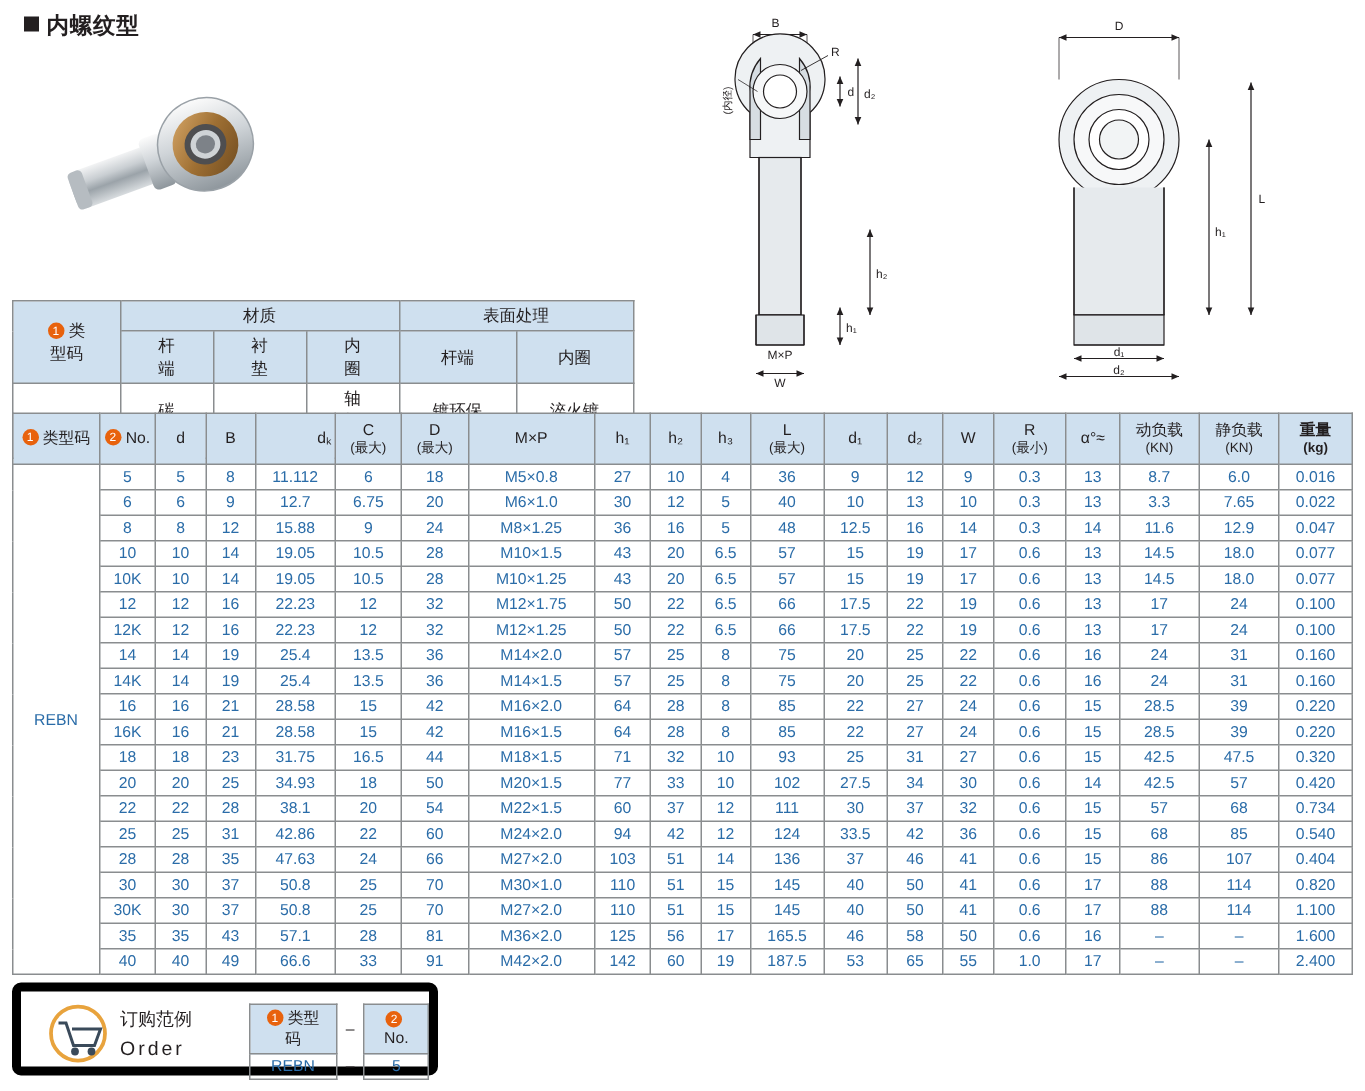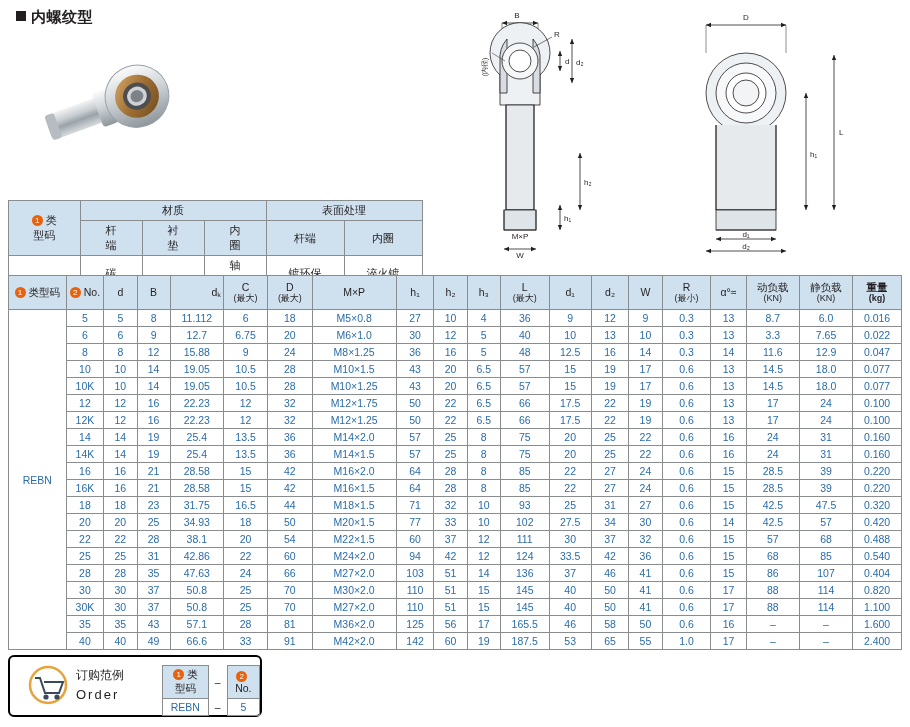--- a/index.html
+++ b/index.html
@@ -64,22 +64,22 @@
     padding:1px 2px;
     font-weight:normal;
     height:17px;
   }
   .spec-table thead th { background:#cfe0ef; height:34px; font-size:10.5px; line-height:1.15; }
   .spec-table tbody td { color:#2a6ca8; }
   .small-note { font-size:9px; display:block; }
 
   
   .order-box {
-    position:absolute; left:8px; top:655px; width:254px; height:62px;
-    border:2px solid #000000; border-radius:6px;
+    position:absolute; left:8px; top:655px; width:284px; height:62px;
+    border:6px solid #000000; border-radius:6px;
     background:#fff;
   }
   .order-cart { position:absolute; left:14px; top:8px; width:48px; height:46px; }
   .order-text { position:absolute; left:66px; top:10px; font-size:12px; color:#231f20;}
   .order-text .ord2 { display:block; font-size:13px; letter-spacing:2px; margin-top:3px; }
   .order-table { position:absolute; left:152px; top:8px; border-collapse:collapse; font-size:10.5px; }
   .order-table td { border:1px solid #8a8d8f; text-align:center; padding:2px 6px; height:17px; }
   .order-table td.nb { border:none; }
   .order-table .hdr { background:#cfe0ef; }
   .order-table .val { color:#2a6ca8; }
@@ -576,21 +576,21 @@
         <td>37</td>
         <td>12</td>
         <td>111</td>
         <td>30</td>
         <td>37</td>
         <td>32</td>
         <td>0.6</td>
         <td>15</td>
         <td>57</td>
         <td>68</td>
-        <td>0.488</td>
+        <td>0.734</td>
       </tr>
       <tr>
         <td>25</td>
         <td>25</td>
         <td>31</td>
         <td>42.86</td>
         <td>22</td>
         <td>60</td>
         <td>M24×2.0</td>
         <td>94</td>
@@ -627,21 +627,21 @@
         <td>107</td>
         <td>0.404</td>
       </tr>
       <tr>
         <td>30</td>
         <td>30</td>
         <td>37</td>
         <td>50.8</td>
         <td>25</td>
         <td>70</td>
-        <td>M30×2.0</td>
+        <td>M30×1.0</td>
         <td>110</td>
         <td>51</td>
         <td>15</td>
         <td>145</td>
         <td>40</td>
         <td>50</td>
         <td>41</td>
         <td>0.6</td>
         <td>17</td>
         <td>88</td>

